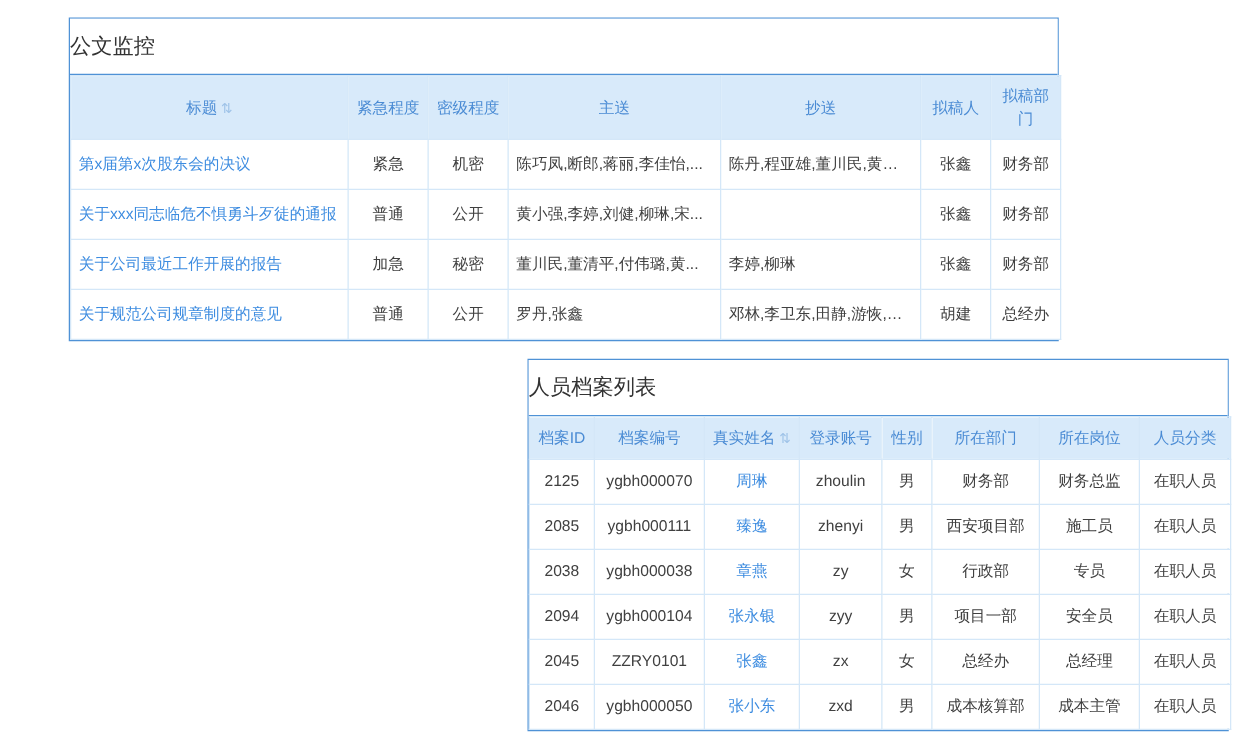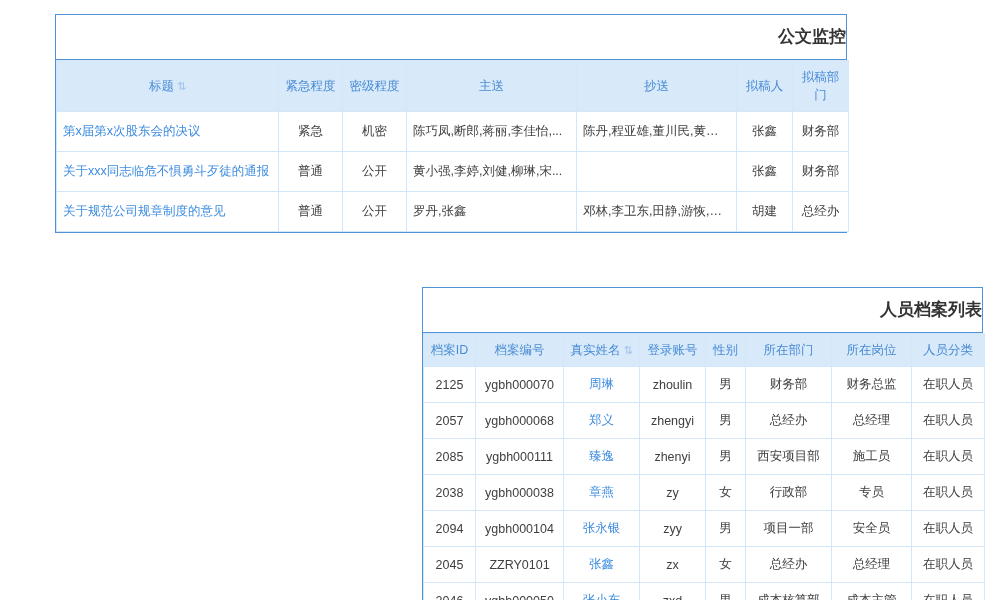--- a/index.html
+++ b/index.html
@@ -8,21 +8,21 @@
     font-family:"Liberation Sans","DejaVu Sans",sans-serif;
     -webkit-font-smoothing:antialiased;
   }
   .panel{
     position:absolute;background:#ffffff;border:1px solid #4f92d6;
     box-sizing:border-box;
   }
   .panel-doc{left:55px;top:14px;width:792px;}
   .panel-personnel{left:422px;top:287px;width:561px;}
   .tbl-title{
-    height:44px;line-height:44px;text-align:right;font-weight:bold;
+    height:44px;line-height:44px;text-align:left;font-weight:normal;
     font-size:17px;color:#333333;border-bottom:1px solid #4f92d6;
     background:#ffffff;
   }
   table{border-collapse:collapse;width:100%;table-layout:fixed;padding-left:16px;}
   th,td{
     border:1px solid #d4e7f8;box-sizing:border-box;
     overflow:hidden;white-space:nowrap;text-overflow:ellipsis;
   }
   th{
     background:#d8eafa;color:#4a8bd4;font-weight:normal;
@@ -78,20 +78,29 @@
           <td>陈丹,程亚雄,董川民,黄思璐...</td>
           <td>张鑫</td>
           <td>财务部</td>
         </tr>
         <tr>
           <td class="link">关于xxx同志临危不惧勇斗歹徒的通报</td>
           <td>普通</td>
           <td>公开</td>
           <td>黄小强,李婷,刘健,柳琳,宋...</td>
           <td></td>
+          <td>张鑫</td>
+          <td>财务部</td>
+        </tr>
+        <tr>
+          <td class="link">关于公司最近工作开展的报告</td>
+          <td>加急</td>
+          <td>秘密</td>
+          <td>董川民,董清平,付伟璐,黄...</td>
+          <td>李婷,柳琳</td>
           <td>张鑫</td>
           <td>财务部</td>
         </tr>
         <tr>
           <td class="link">关于规范公司规章制度的意见</td>
           <td>普通</td>
           <td>公开</td>
           <td>罗丹,张鑫</td>
           <td>邓林,李卫东,田静,游恢,余...</td>
           <td>胡建</td>
@@ -131,30 +140,20 @@
           <td>2125</td>
           <td>ygbh000070</td>
           <td class="link">周琳</td>
           <td>zhoulin</td>
           <td>男</td>
           <td>财务部</td>
           <td>财务总监</td>
           <td>在职人员</td>
         </tr>
         <tr>
-          <td>2057</td>
-          <td>ygbh000068</td>
-          <td class="link">郑义</td>
-          <td>zhengyi</td>
-          <td>男</td>
-          <td>总经办</td>
-          <td>总经理</td>
-          <td>在职人员</td>
-        </tr>
-        <tr>
           <td>2085</td>
           <td>ygbh000111</td>
           <td class="link">臻逸</td>
           <td>zhenyi</td>
           <td>男</td>
           <td>西安项目部</td>
           <td>施工员</td>
           <td>在职人员</td>
         </tr>
         <tr>

